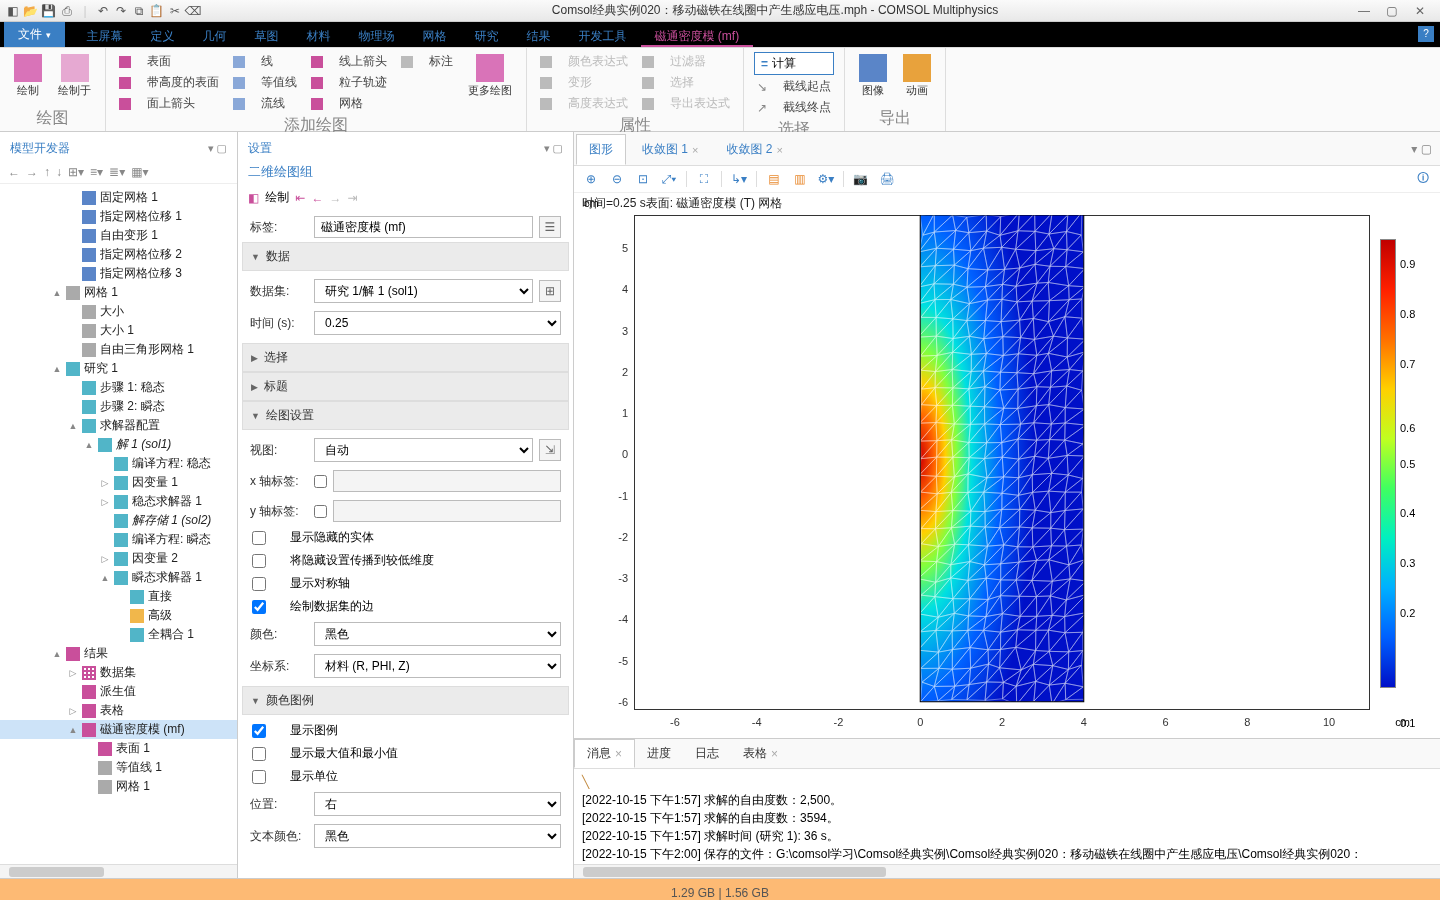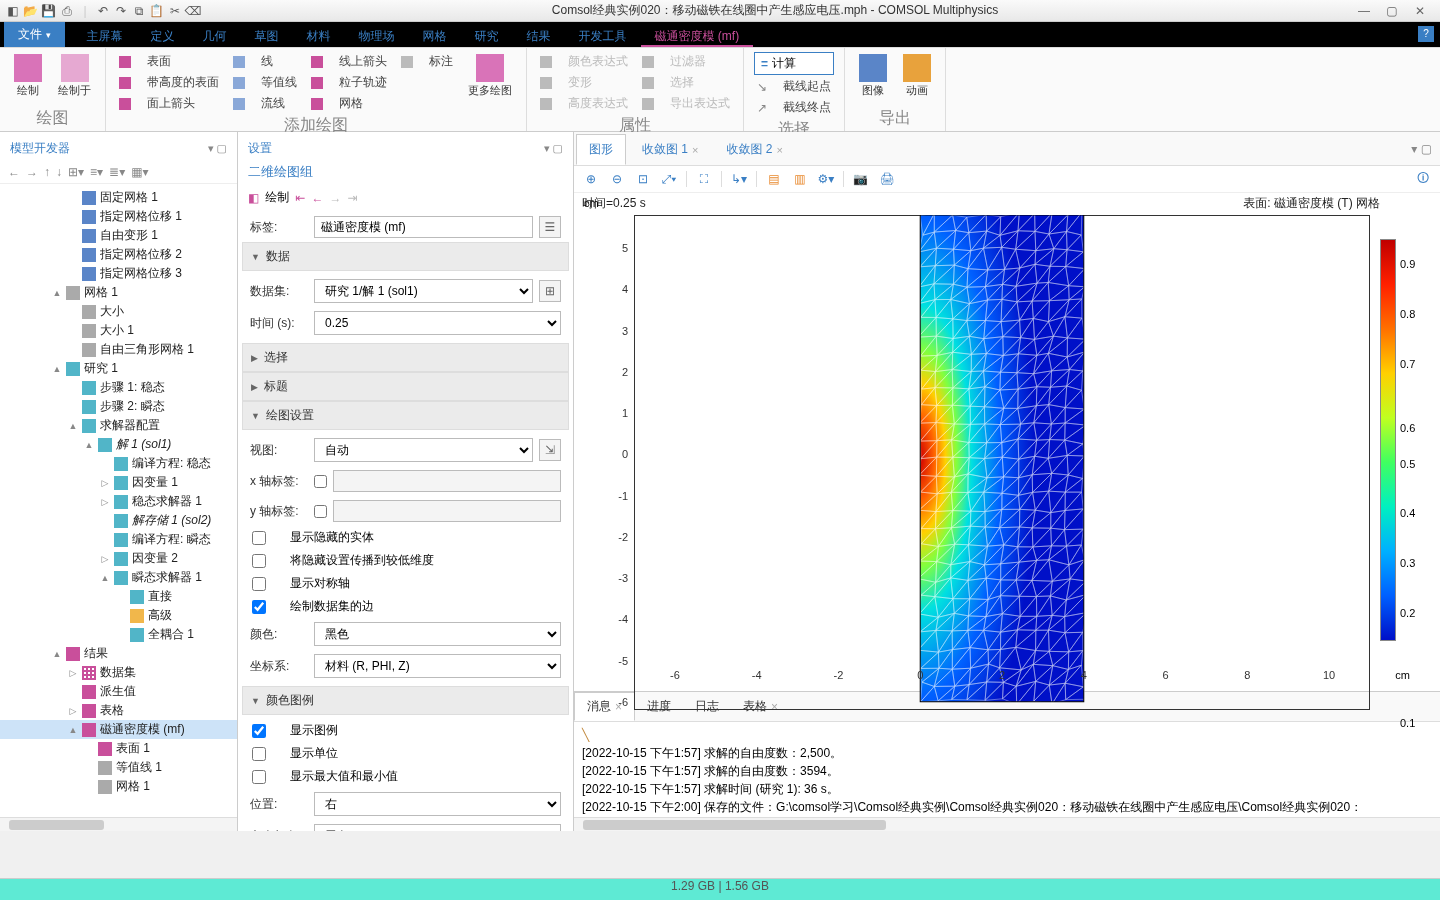--- a/index.html
+++ b/index.html
@@ -116,21 +116,21 @@
 .msg-tabs { display: flex; background: #f9f9f9; border-bottom: 1px solid #ddd; }
 .msg-tab { padding: 5px 12px; color: #333; cursor: pointer; display: flex; align-items: center; gap: 4px; }
 .msg-tab.active { background: #fff; border: 1px solid #ccc; border-bottom: 1px solid #fff; }
 .msg-tab .x { color: #aaa; }
 .msg-body { flex: 1; padding: 4px 8px; overflow: auto; font-size: 12px; line-height: 1.5; }
 .msg-body .pen { color: #c28a40; }
 .hscroll { height: 14px; background: #f4f4f4; border-top: 1px solid #ddd; position: relative; }
 .hscroll .thumb { position: absolute; left: 1%; width: 35%; top: 2px; height: 10px; background: #ccc; border-radius: 3px; }
 
 
-.statusbar { height: 22px; background: #5eead4; border-top: 1px solid #ccc; display: flex; align-items: flex-start; justify-content: center; font-size: 11px; color: #555; margin-top: 47px; }
+.statusbar { height: 22px; background: #fdba74; border-top: 1px solid #ccc; display: flex; align-items: flex-end; justify-content: center; font-size: 11px; color: #555; }
 </style>
 </head>
 <body>
 
 <div class="titlebar">
   <div class="qat">
     <span>◧</span>
     <span>📂</span>
     <span>💾</span>
     <span>⎙</span>
@@ -580,25 +580,25 @@
           <span class="car"></span>
           <span>颜色图例</span>
         </div>
       <div class="section-body">
         <div class="chk-row">
             <input type="checkbox" checked="" style="">
             <span>显示图例</span>
           </div>
         <div class="chk-row">
             <input type="checkbox" style="">
-            <span>显示单位</span>
+            <span>显示最大值和最小值</span>
           </div>
         <div class="chk-row">
             <input type="checkbox" style="">
-            <span>显示最大值和最小值</span>
+            <span>显示单位</span>
           </div>
         <div class="form-row">
           <label>位置:</label>
           <select><option>右</option></select>
         </div>
         <div class="form-row">
           <label>文本颜色:</label>
           <select><option>黑色</option></select>
         </div>
       </div>
@@ -635,21 +635,21 @@
       <span class="tbtn">⚙▾</span>
       <span class="sep"></span>
       <span class="tbtn">📷</span>
       <span class="tbtn">🖨</span>
       <span class="tbtn info-icon">🛈</span>
     </div>
 
     <div class="chart-area">
       <div class="chart-titlebar">
         <span>时间=0.25 s</span>
-        <span style="flex:1;text-align:right">表面: 磁通密度模 (T) 网格</span>
+        <span style="flex:1;text-align:left">表面: 磁通密度模 (T) 网格</span>
         <span></span>
       </div>
       <div class="axis-y" id="axisY">
         <div class="unit">cm</div>
       <div class="tick" style="top: 486.75px;">-6</div>
           <div class="tick" style="top: 445.5px;">-5</div>
           <div class="tick" style="top: 404.25px;">-4</div>
           <div class="tick" style="top: 363px;">-3</div>
           <div class="tick" style="top: 321.75px;">-2</div>
           <div class="tick" style="top: 280.5px;">-1</div>

